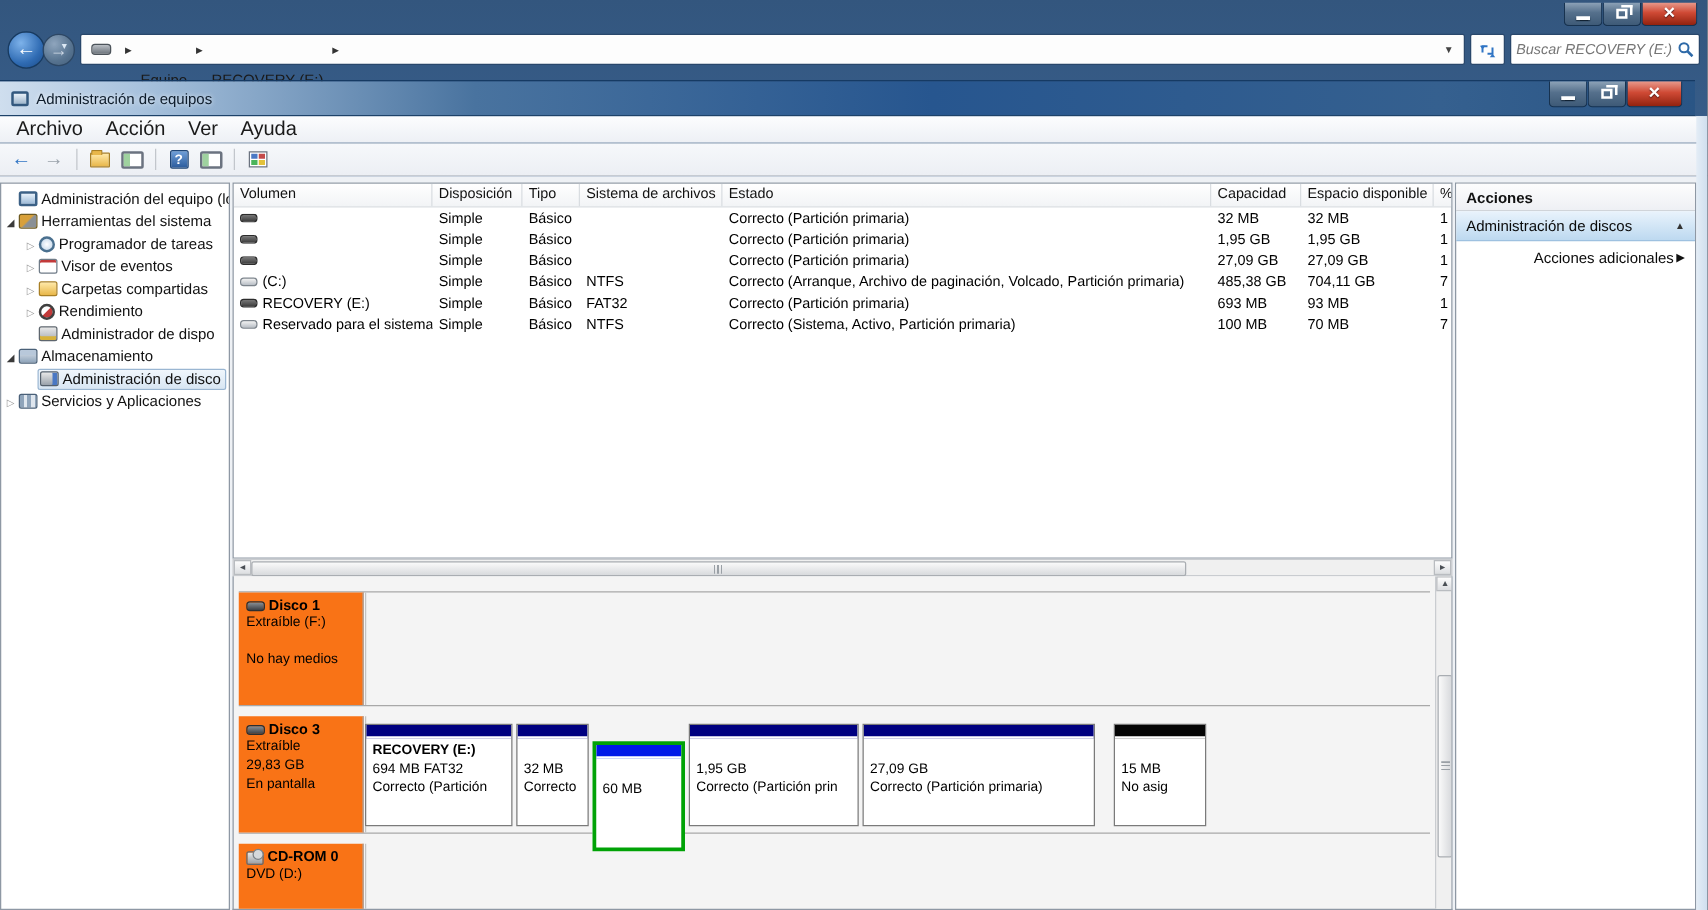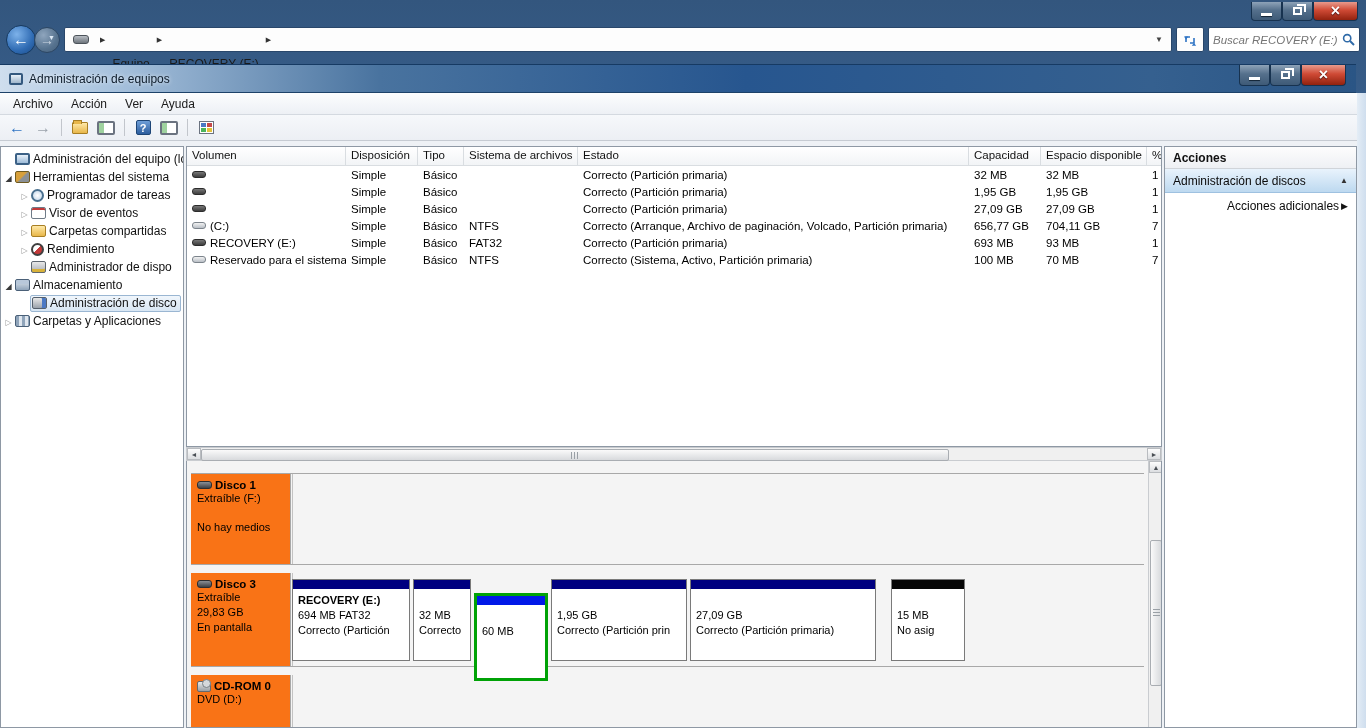--- a/index.html
+++ b/index.html
@@ -45,21 +45,21 @@
   .mmc-title { position:absolute; left:0; top:64px; width:1356px; height:29px;
                background:linear-gradient(90deg,#cfdeee 0%,#a9c3de 8%,#49739f 28%,#27568f 55%,#35608f 85%,#2a5585 100%);
                border-top:1px solid #163a63; border-bottom:1px solid #1d4269; display:flex; align-items:center; }
   .mmc-icon { width:14px; height:12px; margin:0 6px 0 9px; background:linear-gradient(#e8f0f8,#9fb6cc); border:2px solid #33587e; border-radius:2px; }
   .mmc-title-text { font-size:12px; color:#0d1b2a; text-shadow:0 0 4px rgba(255,255,255,.9); }
   .mmc-winbtns { position:absolute; top:0; right:10px; display:flex; height:22px; }
   .mmc-winbtns .winbtn { height:21px; }
 
   .menubar { position:absolute; left:0; top:93px; width:1366px; height:22px;
              background:linear-gradient(#fcfdfe,#edf0f5); border-bottom:1px solid #d4d9e0; display:flex; align-items:center; padding-left:4px; }
-  .menu-item { font-size:12px; color:#1a1a1a; padding:2px 9px; }
+  .menu-item { font-size:16px; color:#1a1a1a; padding:2px 9px; }
 
   .toolbar { position:absolute; left:0; top:115px; width:1366px; height:26px;
              background:linear-gradient(#f6f8fb,#eceff4); border-bottom:1px solid #c6cbd2; display:flex; align-items:center; padding-left:6px; gap:4px; }
   .tb-sep { width:1px; height:17px; background:#c2c6cc; margin:0 3px; }
   .tb-btn { width:22px; height:21px; display:flex; align-items:center; justify-content:center; border-radius:2px; }
   .tb-arrow-back::before { content:"←"; color:#2f74c4; font-size:16px; font-weight:bold; }
   .tb-arrow-fwd::before { content:"→"; color:#9aa2ab; font-size:16px; font-weight:bold; }
   .ic-folder { width:16px; height:12px; background:linear-gradient(#ffe9a8,#e8b74a); border:1px solid #a87f24; border-radius:1px; position:relative; }
   .ic-folder::before { content:""; position:absolute; left:0; top:-3px; width:7px; height:3px; background:#e8b74a; border:1px solid #a87f24; border-bottom:none; border-radius:1px 1px 0 0; }
   .ic-panel { width:18px; height:14px; border:2px solid #6b7380; border-radius:2px; background:#fff; position:relative; }
@@ -321,21 +321,21 @@
       <span class="t-arrow"></span>
       <span class="t-sel selected">
           <span class="t-icon ti-diskmgmt"></span>
           <span>Administración de disco</span>
         </span>
     </div>
     <div class="tree-item lvl1">
       <span class="t-arrow collapsed"></span>
       <span class="t-sel">
           <span class="t-icon ti-services"></span>
-          <span>Carpetas y Aplicaciones</span>
+          <span>Servicios y Aplicaciones</span>
         </span>
     </div>
   </div>
 
   <div class="vol-pane">
     <div class="vol-header">
       <span class="vh w0">Volumen</span>
       <span class="vh w1">Disposición</span>
       <span class="vh w2">Tipo</span>
       <span class="vh w3">Sistema de archivos</span>
@@ -386,21 +386,21 @@
     </div>
     <div class="vol-row">
       <span class="vc w0 vol-name">
           <span class="pill light"></span>
           <span>(C:)</span>
         </span>
       <span class="vc w1">Simple</span>
       <span class="vc w2">Básico</span>
       <span class="vc w3">NTFS</span>
       <span class="vc w4">Correcto (Arranque, Archivo de paginación, Volcado, Partición primaria)</span>
-      <span class="vc w5">656,77 GB</span>
+      <span class="vc w5">485,38 GB</span>
       <span class="vc w6">704,11 GB</span>
       <span class="vc w7">7</span>
     </div>
     <div class="vol-row">
       <span class="vc w0 vol-name">
           <span class="pill dark"></span>
           <span>RECOVERY (E:)</span>
         </span>
       <span class="vc w1">Simple</span>
       <span class="vc w2">Básico</span>

